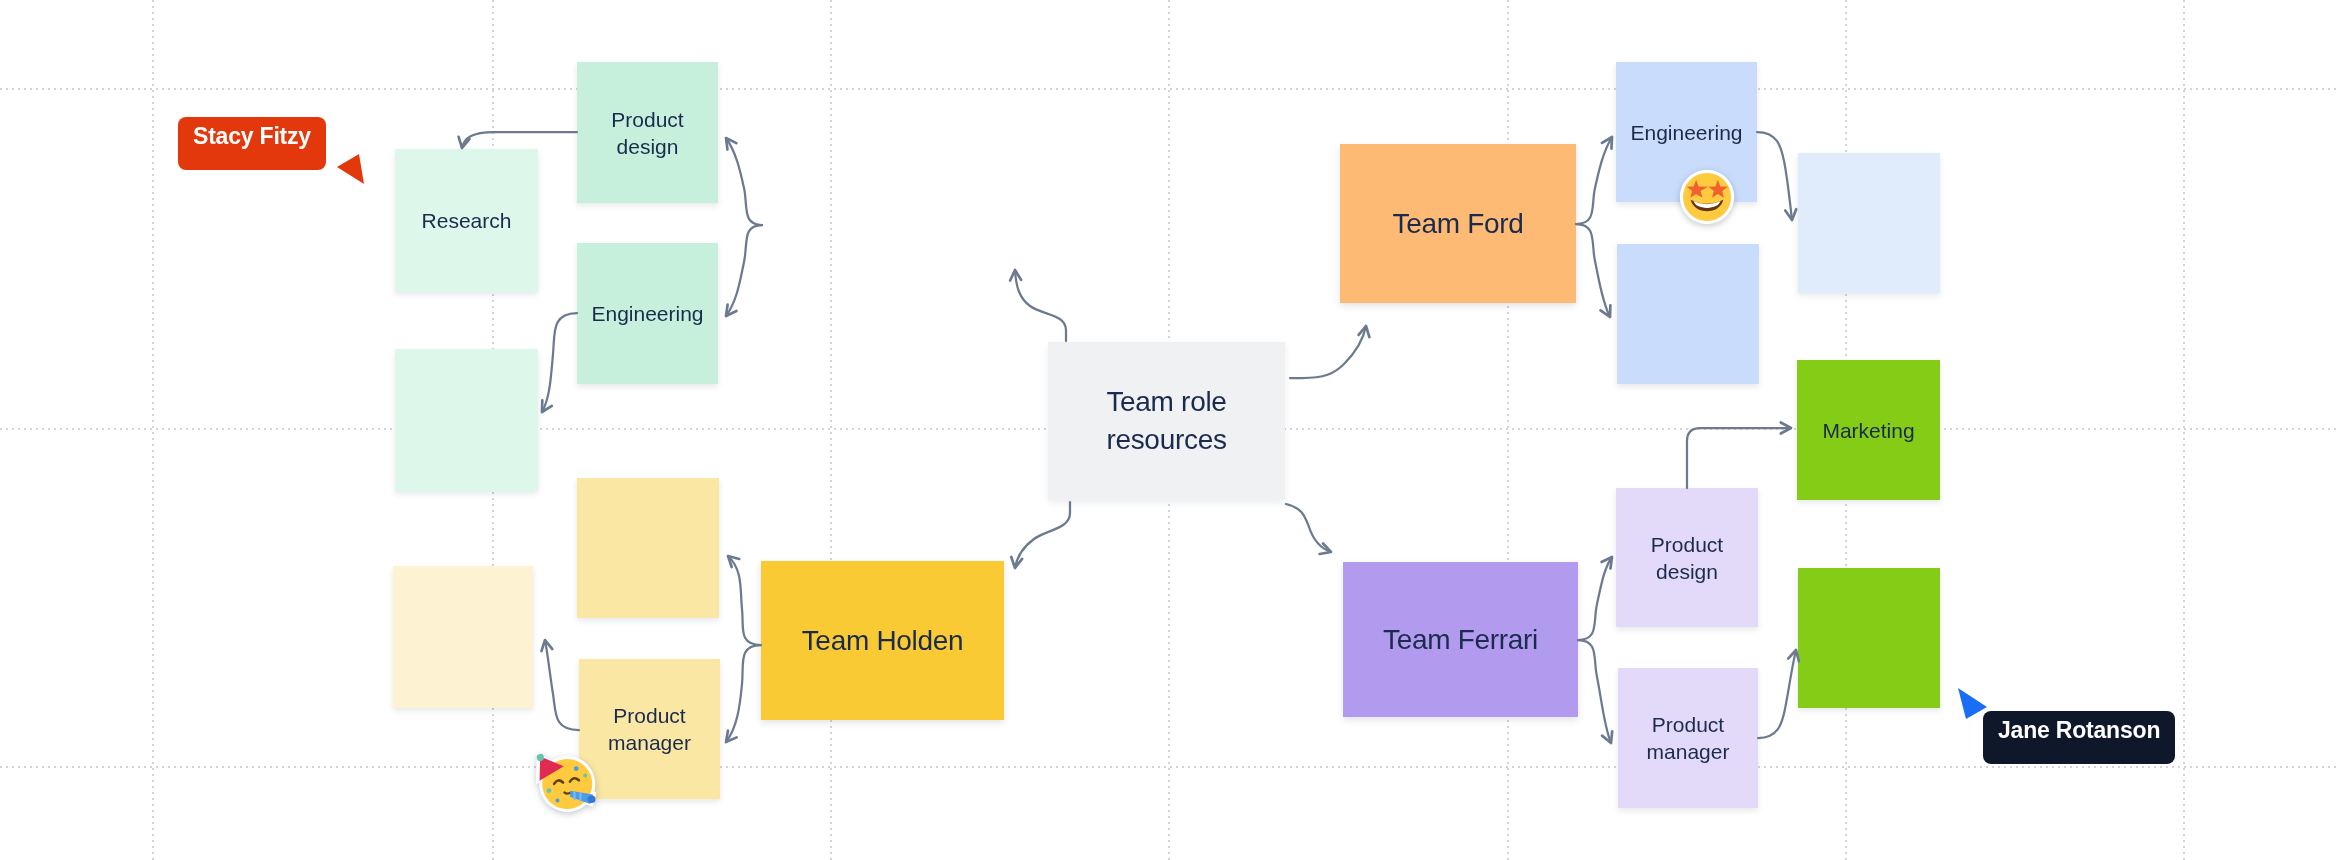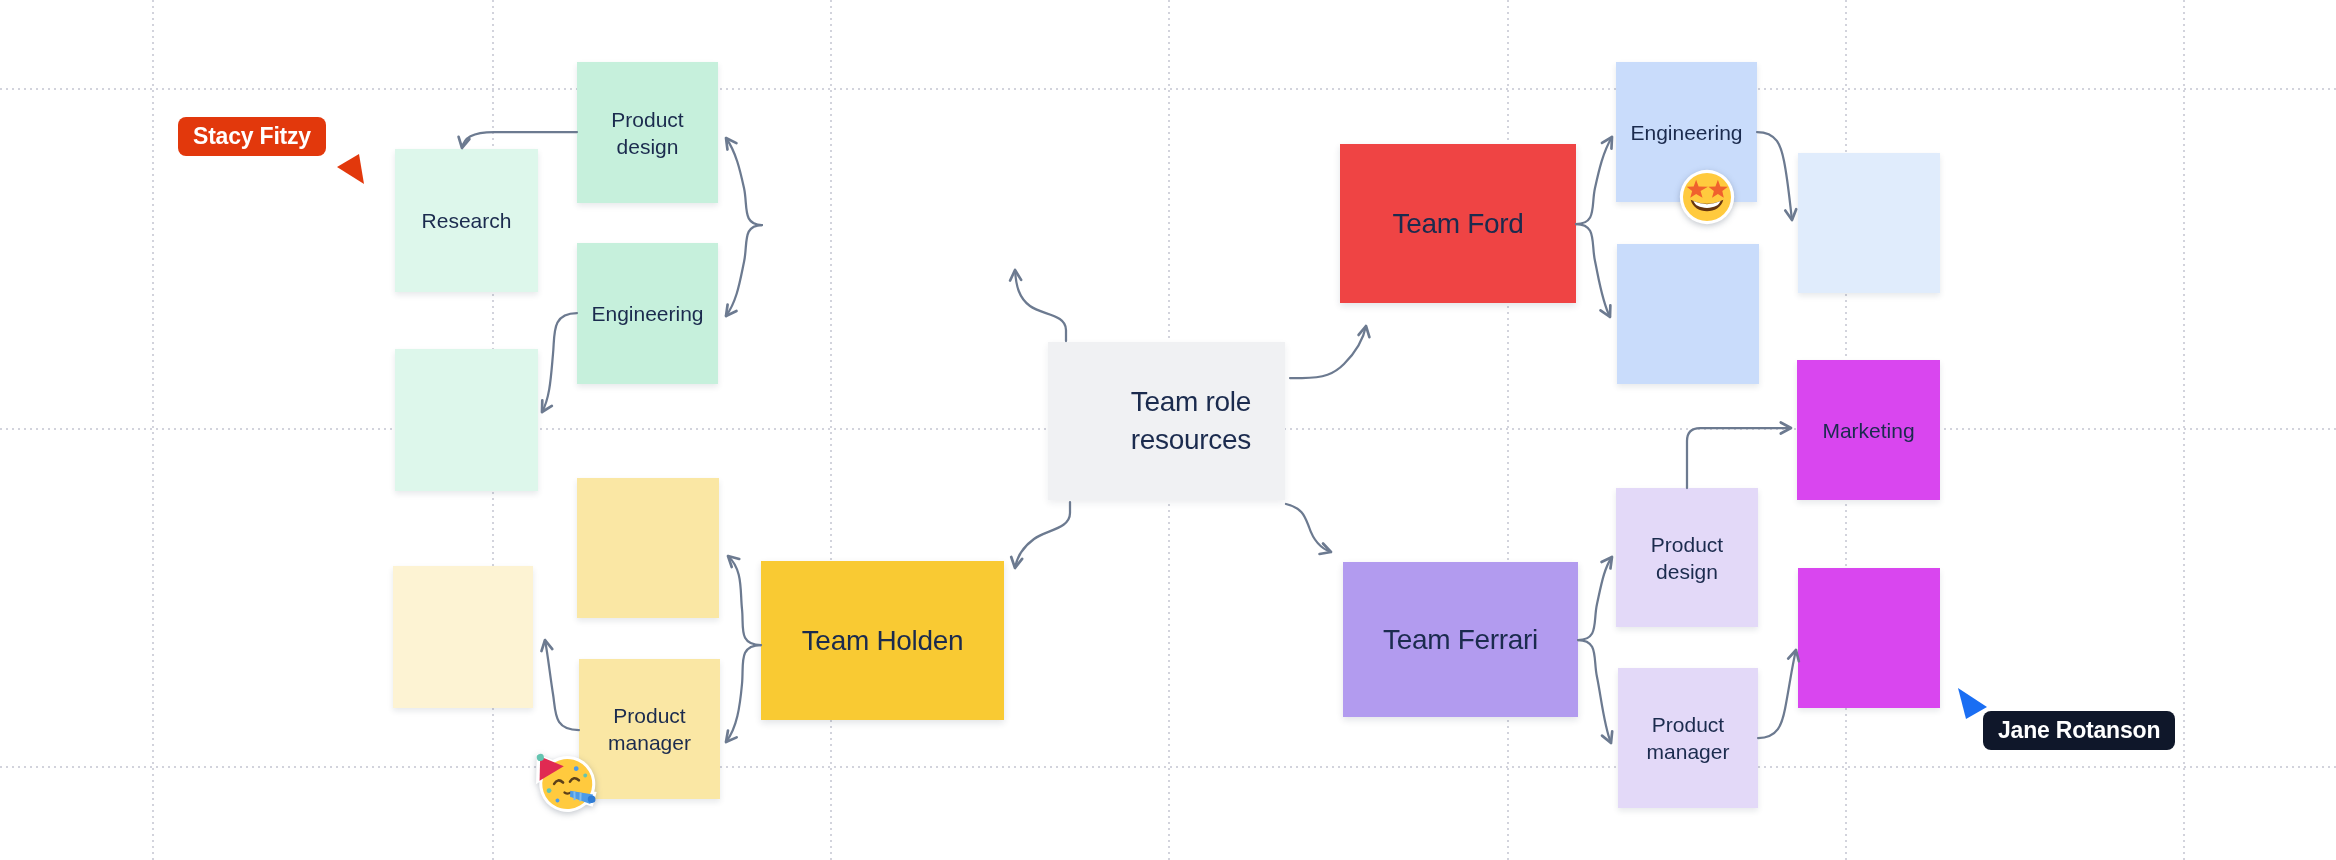--- a/index.html
+++ b/index.html
@@ -12,32 +12,32 @@
       background-image:repeating-linear-gradient(to bottom,#D2D3DC 0 2px,transparent 2px 6px);}
   .gh{position:absolute;left:0;right:0;height:2px;
       background-image:repeating-linear-gradient(to right,#D2D3DC 0 2px,transparent 2px 6px);}
   
   .node{position:absolute;display:flex;align-items:center;justify-content:center;
         text-align:center;box-sizing:border-box;}
   .team{font-size:28px;letter-spacing:-0.3px;box-shadow:0 3px 7px rgba(20,35,60,.12);}
   .center{background:#F0F1F3;font-size:28px;line-height:38px;letter-spacing:-0.3px;
           box-shadow:0 3px 7px rgba(20,35,60,.08);padding:0 34px;}
   .note{font-size:21px;line-height:27px;box-shadow:0 3px 6px rgba(20,35,60,.10);padding:0 12px;}
-  .t-tesla{background:#5FD8A3}.t-ford{background:#ef4444}
+  .t-tesla{background:#5FD8A3}.t-ford{background:#fdba74}
   .t-holden{background:#F9CA33}.t-ferrari{background:#B29BEF}
   .mint{background:#C6F0DC}.mint-light{background:#DDF7EB}
   .blue{background:#C9DCFB}.blue-light{background:#E0ECFC}
   .yellow{background:#FAE7A4}.cream{background:#FDF3D3}
-  .purple{background:#E3D9F8}.purple-light{background:#d946ef}
+  .purple{background:#E3D9F8}.purple-light{background:#84cc16}
   
   .connectors{position:absolute;left:0;top:0;width:2336px;height:860px;z-index:5;pointer-events:none;}
   .connectors path{pointer-events:stroke;}
   .sticker{position:absolute;z-index:7;filter:drop-shadow(0 2px 3px rgba(20,35,60,.25));}
   .cursor{position:absolute;z-index:9;}
-  .cursor-label{position:absolute;z-index:9;height:39px;line-height:39px;padding:0 15px;
+  .cursor-label{position:absolute;z-index:9;height:53px;line-height:39px;padding:0 15px;
       border-radius:8px;color:#ffffff;font-size:23px;font-weight:bold;letter-spacing:-0.2px;
       white-space:nowrap;}
   .lbl-stacy{background:#E2380C;left:178px;top:117px;}
   .lbl-jane{background:#0f172a;left:1983px;top:711px;}
 </style>
 </head>
 <body>
 
 <div class="board">
 
@@ -45,21 +45,21 @@
   <div class="gv" style="left:492px"></div>
   <div class="gv" style="left:830px"></div>
   <div class="gv" style="left:1168px"></div>
   <div class="gv" style="left:1507px"></div>
   <div class="gv" style="left:1845px"></div>
   <div class="gv" style="left:2183px"></div>
   <div class="gh" style="top:88px"></div>
   <div class="gh" style="top:428px"></div>
   <div class="gh" style="top:766px"></div>
 
-  <div class="node center" style="left:1048px;top:342px;width:237px;height:158px;text-align:right;">
+  <div class="node center" style="left:1048px;top:342px;width:237px;height:158px;">
     <span>Team role resources</span>
   </div>
 
   <div class="node team t-ford" style="left:1340px;top:144px;width:236px;height:159px;">
     <span>Team Ford</span>
   </div>
   <div class="node team t-holden" style="left:761px;top:561px;width:243px;height:159px;">
     <span>Team Holden</span>
   </div>
   <div class="node note mint-light" style="left:395px;top:149px;width:143px;height:143px;">

